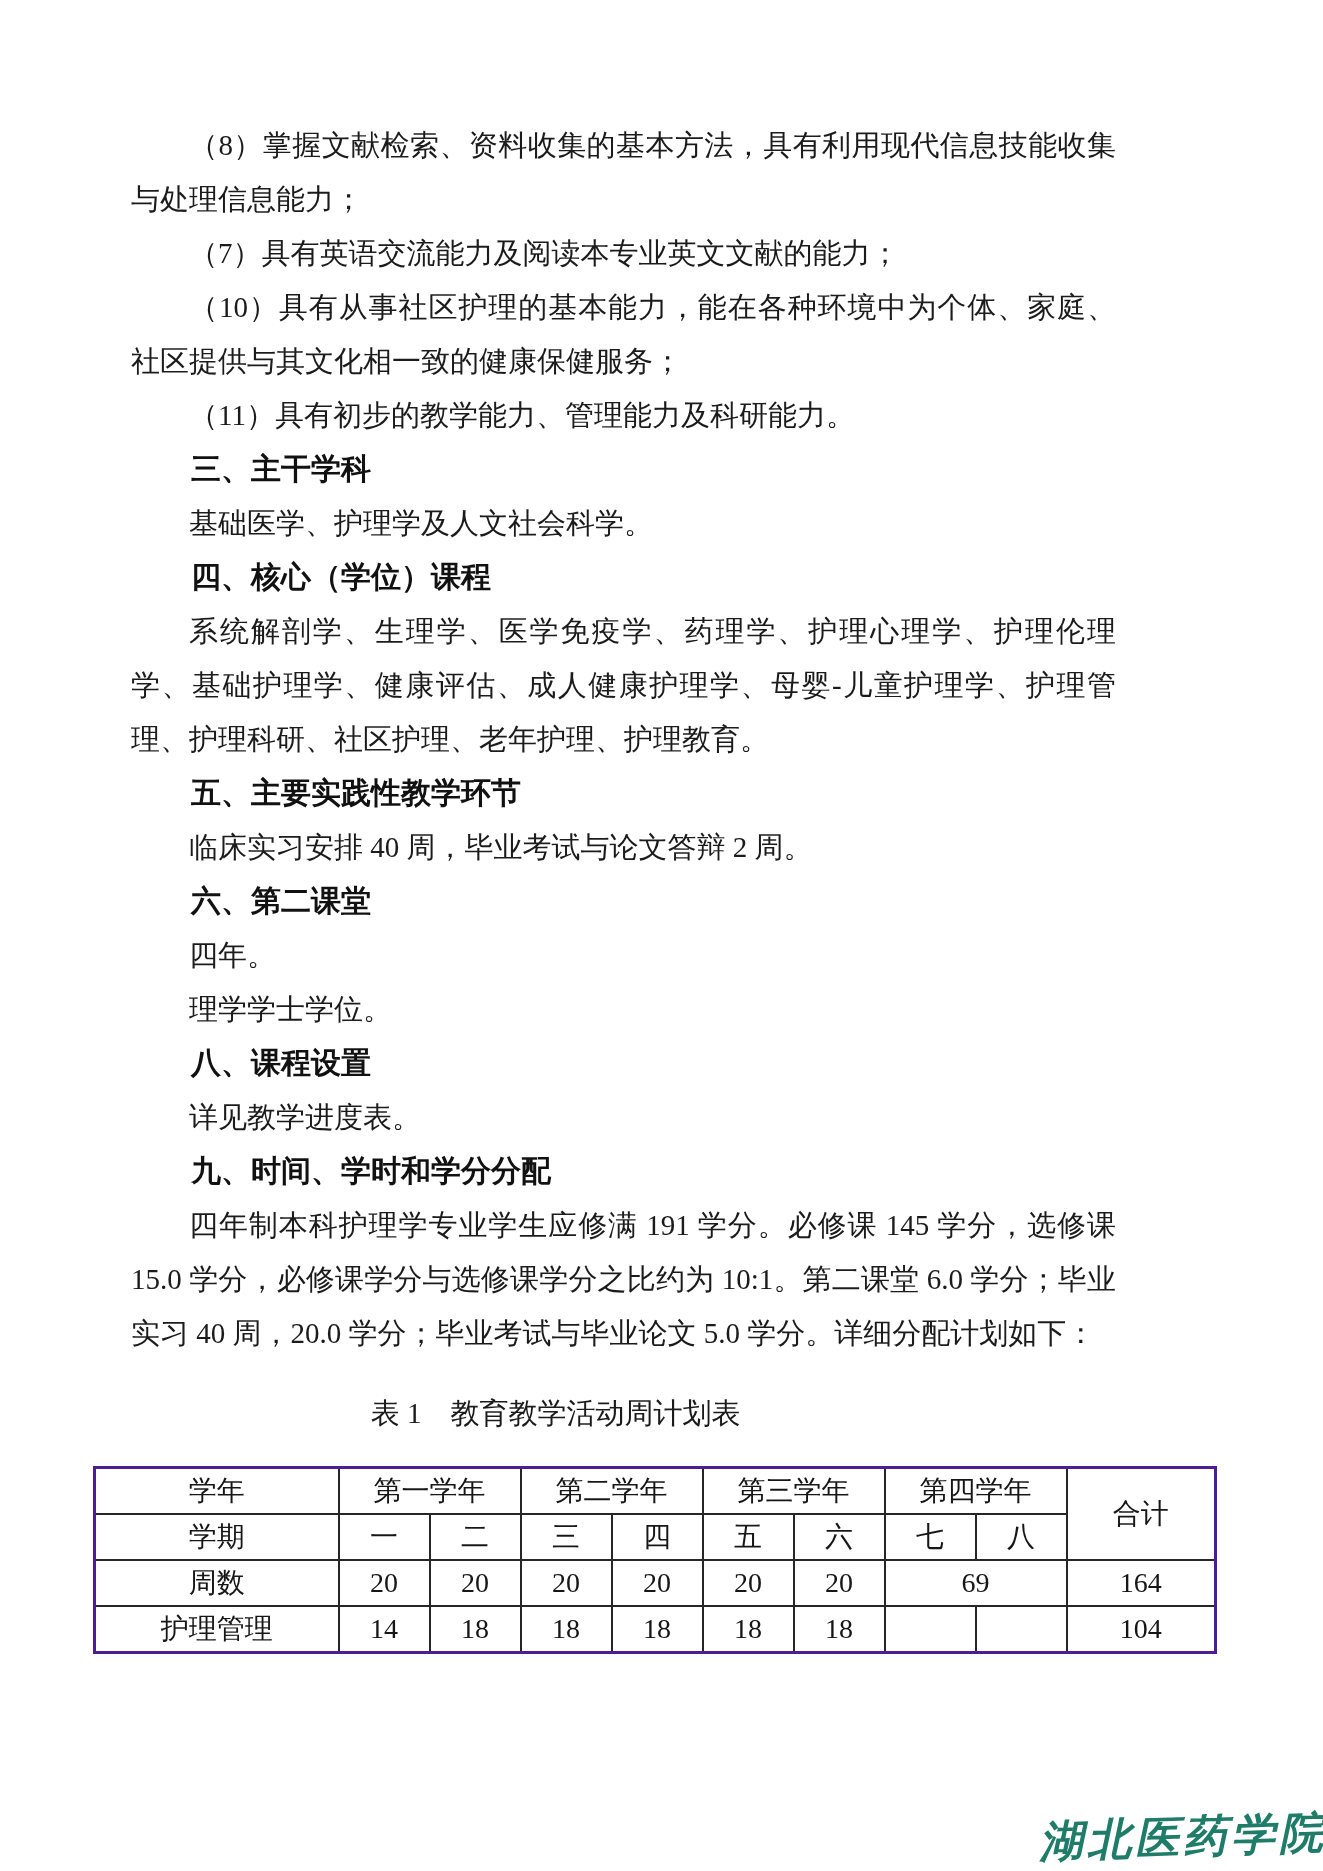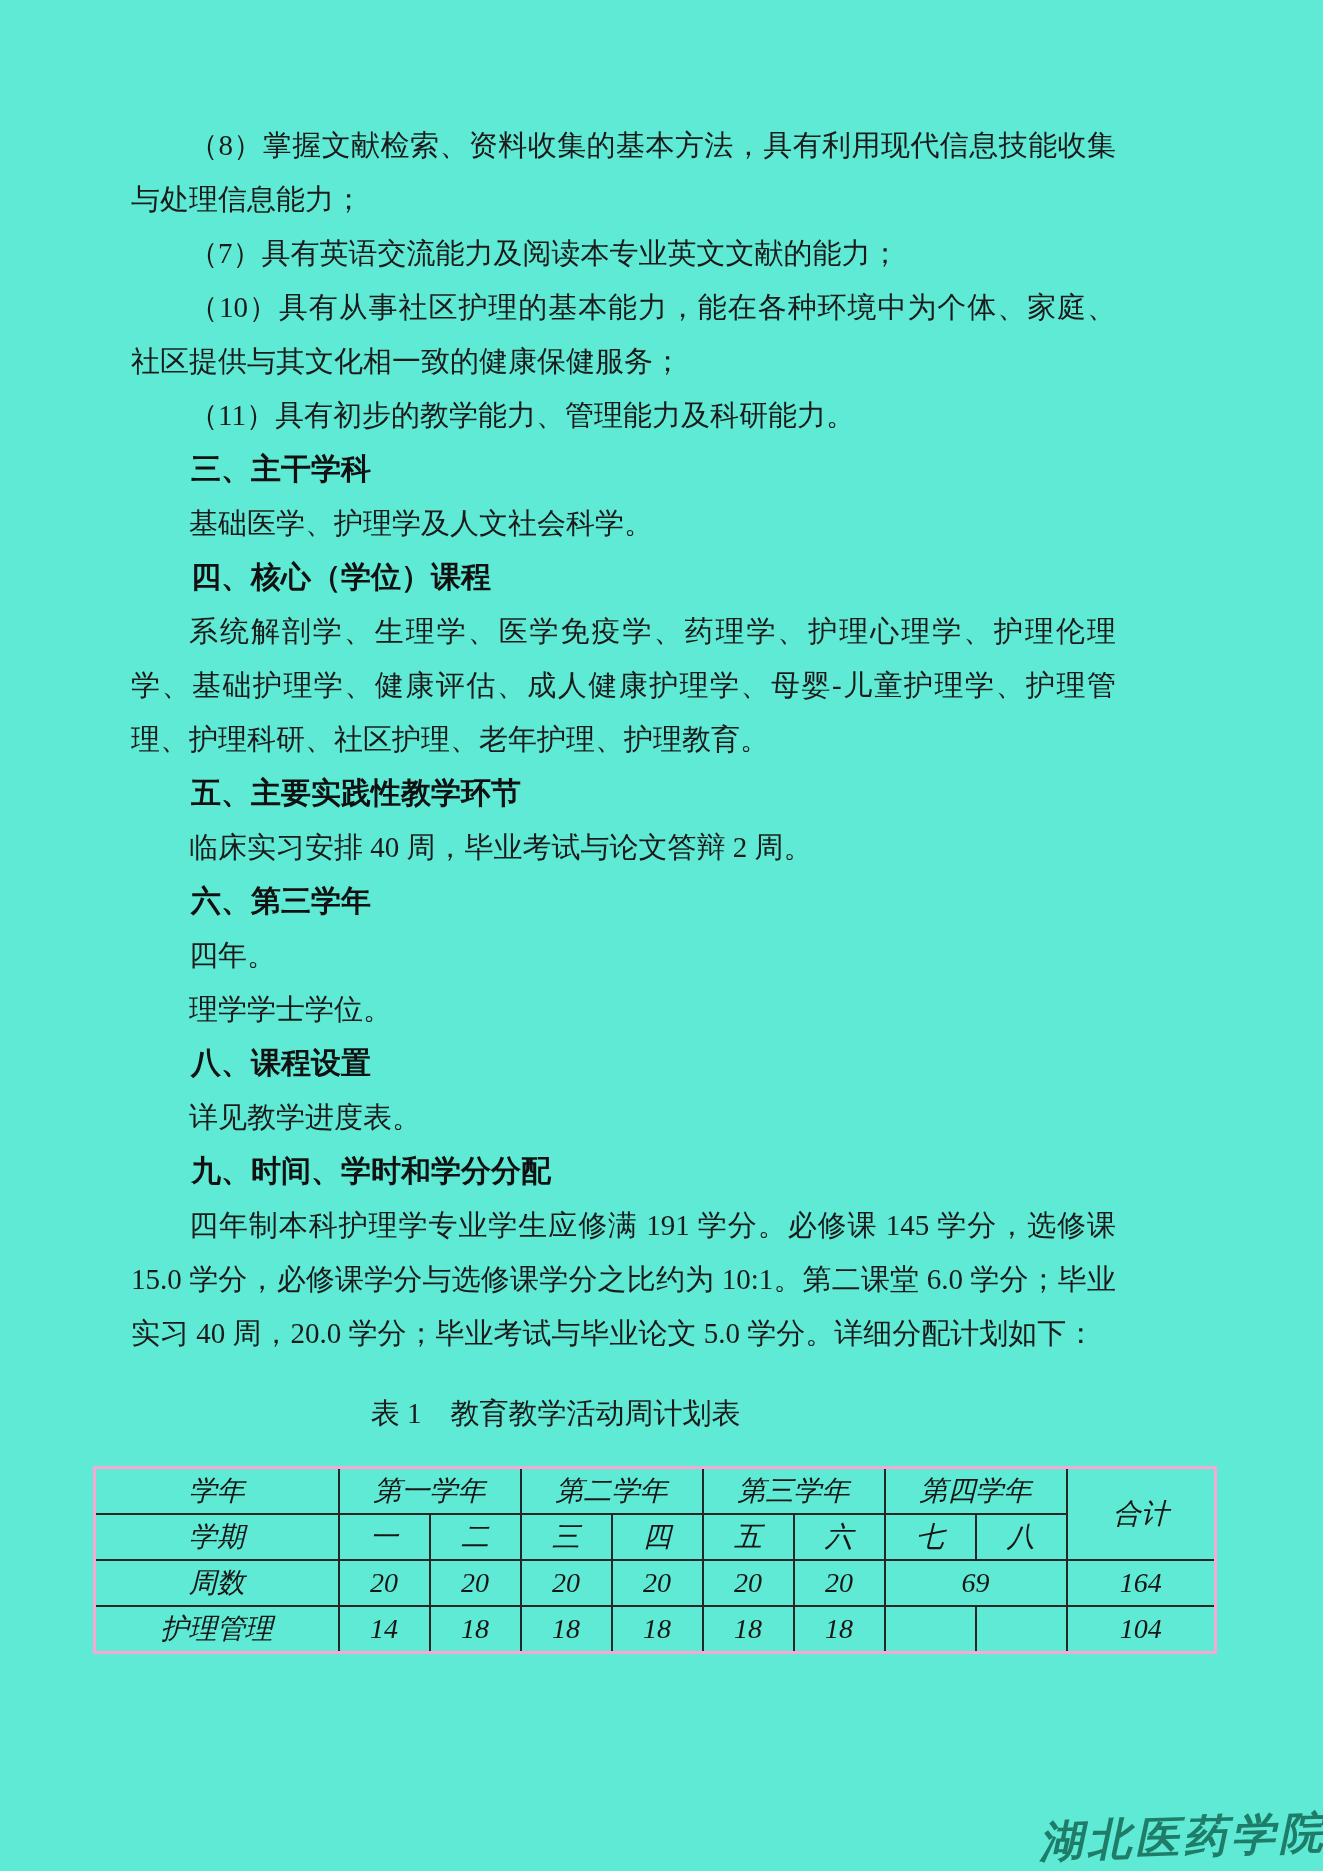--- a/index.html
+++ b/index.html
@@ -5,21 +5,21 @@
   html, body {
     margin: 0;
     padding: 0;
     background: #e8e8e8;
   }
   .page {
     position: relative;
     width: 1323px;
     height: 1871px;
     margin: 0 auto;
-    background: #5eead4;
+    background: #ffffff;
     overflow: hidden;
     color: #1b1b1b;
     font-family: "Liberation Serif", "DejaVu Serif", serif;
   }
   .content {
     position: absolute;
     left: 131px;
     top: 118px;
     width: 985px;
   }
@@ -46,22 +46,21 @@
     line-height: 54px;
     text-align: center;
     font-family: Liberation Serif, serif;
   }
   table.weeks-table {
     border-collapse: collapse;
     table-layout: fixed;
     width: 1121px;
     margin-left: -38px;
     margin-top: 26px;
-    border: 3px solid #f9a8d4;
-    font-style: italic;
+    border: 3px solid #4c1d95;
   }
   table.weeks-table td {
     border: 2px solid #262626;
     text-align: center;
     vertical-align: middle;
     font-size: 28px;
     height: 44px;
     padding: 0;
     overflow: hidden;
     font-family: "Liberation Serif", "DejaVu Serif", serif;
@@ -96,21 +95,21 @@
 
     <h2 class="section-heading">三、主干学科</h2>
     <p class="body-para">基础医学、护理学及人文社会科学。</p>
 
     <h2 class="section-heading">四、核心（学位）课程</h2>
     <p class="body-para">系统解剖学、生理学、医学免疫学、药理学、护理心理学、护理伦理学、基础护理学、健康评估、成人健康护理学、母婴-儿童护理学、护理管理、护理科研、社区护理、老年护理、护理教育。</p>
 
     <h2 class="section-heading">五、主要实践性教学环节</h2>
     <p class="body-para">临床实习安排 40 周，毕业考试与论文答辩 2 周。</p>
 
-    <h2 class="section-heading">六、第三学年</h2>
+    <h2 class="section-heading">六、第二课堂</h2>
     <p class="body-para">四年。</p>
 
     <p class="body-para">理学学士学位。</p>
 
     <h2 class="section-heading">八、课程设置</h2>
     <p class="body-para">详见教学进度表。</p>
 
     <h2 class="section-heading">九、时间、学时和学分分配</h2>
     <p class="body-para">四年制本科护理学专业学生应修满 191 学分。必修课 145 学分，选修课 15.0 学分，必修课学分与选修课学分之比约为 10:1。第二课堂 6.0 学分；毕业实习 40 周，20.0 学分；毕业考试与毕业论文 5.0 学分。详细分配计划如下：</p>
 

